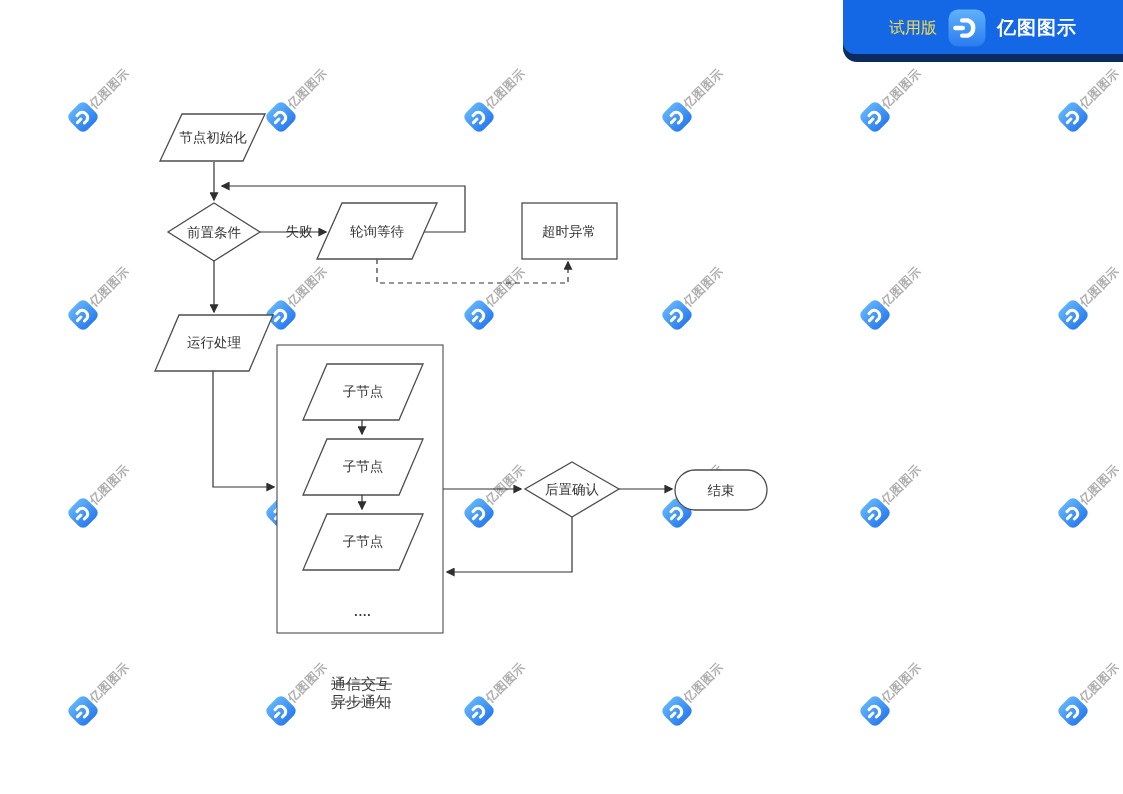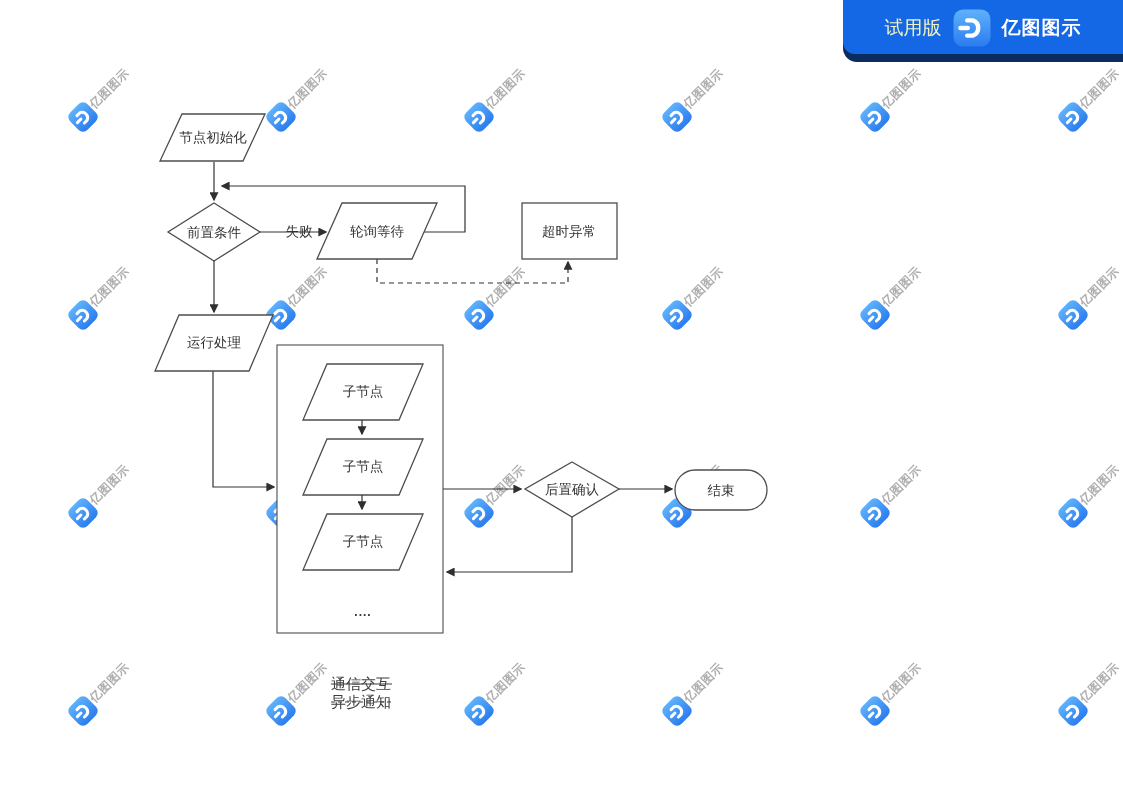--- a/index.html
+++ b/index.html
@@ -32,21 +32,21 @@
   #badge{
     position:absolute;top:0;right:0;width:280px;height:62px;z-index:5;
     background:#0C2B5F;border-radius:0 0 0 14px;cursor:pointer;
   }
   #badge .badge-inner{
     position:absolute;top:0;left:0;right:0;height:54px;
     background:#1568E5;border-radius:0 0 0 12px;
     display:flex;align-items:center;justify-content:center;gap:11px;
     padding-top:2px;box-sizing:border-box;
   }
-  .trial-label{color:#fef9c3;font-size:19px;opacity:.95;}
+  .trial-label{color:#fde047;font-size:16px;opacity:.95;}
   .app-name{color:#ffffff;font-size:19px;font-weight:bold;letter-spacing:1px;}
 </style>
 </head>
 <body>
 
 <svg width="0" height="0" style="position:absolute" aria-hidden="true">
   <defs>
     <linearGradient id="logoGrad" x1="0" y1="0" x2="0" y2="1">
       <stop offset="0" stop-color="#5FB2FA"></stop>
       <stop offset="1" stop-color="#2B7CF0"></stop>

